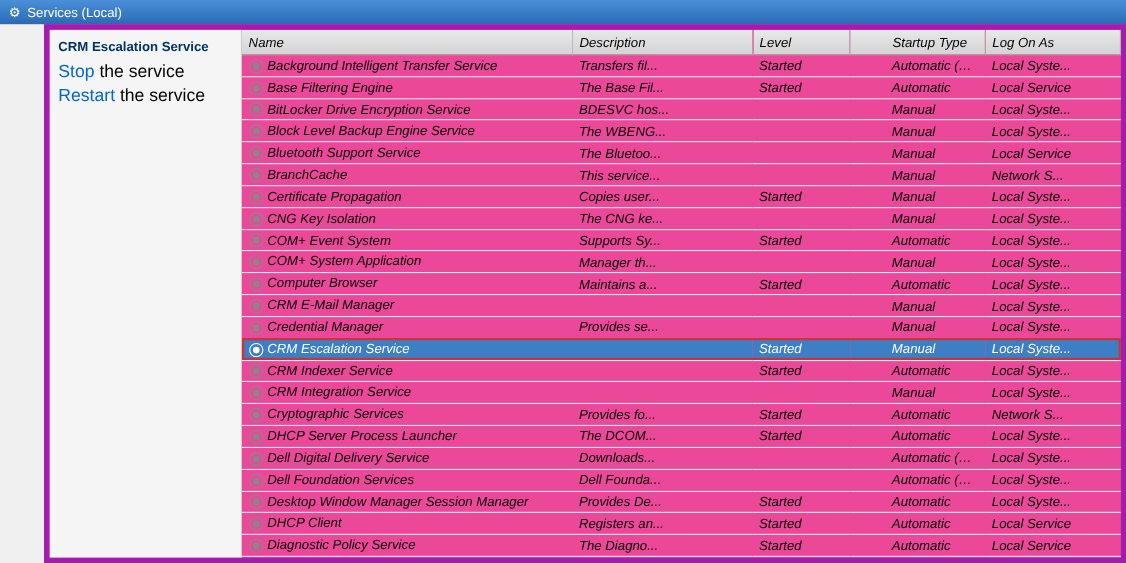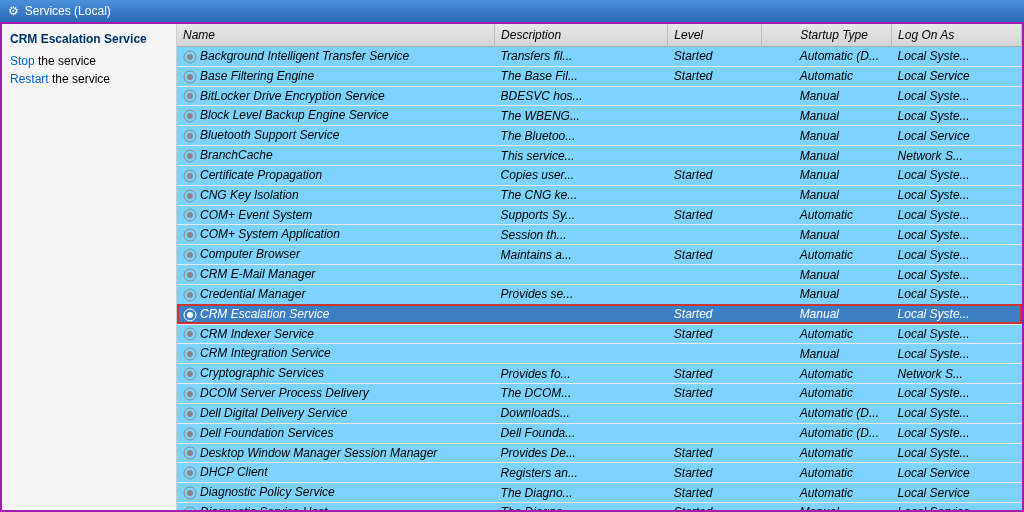--- a/index.html
+++ b/index.html
@@ -21,39 +21,40 @@
       display: flex;
       align-items: center;
       gap: 6px;
       height: 22px;
       flex-shrink: 0;
     }
     .main-content {
       display: flex;
       flex: 1;
       overflow: hidden;
-      background: #7dd3fc;
-      border: 2px solid #a21caf;
+      background: #ec4899;
+      border: 5px solid #a21caf;
+      margin-left: 40px;
     }
     .left-panel {
       width: 175px;
       background: #f5f5f5;
       border-right: 1px solid #ccc;
       padding: 8px;
       flex-shrink: 0;
     }
     .left-panel-title {
       font-weight: bold;
       font-size: 12px;
       color: #003366;
       margin-bottom: 8px;
     }
     .left-panel-action {
       margin-bottom: 4px;
-      font-size: 12px;
+      font-size: 16px;
     }
     .left-panel-action a {
       color: #0066cc;
       text-decoration: none;
     }
     .right-panel {
       flex: 1;
       overflow-y: auto;
       overflow-x: hidden;
       font-style: italic;
@@ -222,21 +223,21 @@
             <td class="col-desc">Supports Sy...</td>
             <td class="col-status">Started</td>
             <td class="col-startup">Automatic</td>
             <td class="col-logon">Local Syste...</td>
           </tr>
           <tr>
             <td class="col-name"><span style="display: inline-block; width: 14px; height: 14px; margin-right: 3px; vertical-align: middle;"><svg width="14" height="14" viewBox="0 0 14 14" xmlns="http://www.w3.org/2000/svg">
     <circle cx="7" cy="7" r="6" fill="none" stroke="#888" stroke-width="1"></circle>
     <circle cx="7" cy="7" r="3" fill="#888"></circle>
   </svg></span><span>COM+ System Application</span></td>
-            <td class="col-desc">Session th...</td>
+            <td class="col-desc">Manager th...</td>
             <td class="col-status"></td>
             <td class="col-startup">Manual</td>
             <td class="col-logon">Local Syste...</td>
           </tr>
           <tr>
             <td class="col-name"><span style="display: inline-block; width: 14px; height: 14px; margin-right: 3px; vertical-align: middle;"><svg width="14" height="14" viewBox="0 0 14 14" xmlns="http://www.w3.org/2000/svg">
     <circle cx="7" cy="7" r="6" fill="none" stroke="#888" stroke-width="1"></circle>
     <circle cx="7" cy="7" r="3" fill="#888"></circle>
   </svg></span><span>Computer Browser</span></td>
             <td class="col-desc">Maintains a...</td>
@@ -301,21 +302,21 @@
   </svg></span><span>Cryptographic Services</span></td>
             <td class="col-desc">Provides fo...</td>
             <td class="col-status">Started</td>
             <td class="col-startup">Automatic</td>
             <td class="col-logon">Network S...</td>
           </tr>
           <tr>
             <td class="col-name"><span style="display: inline-block; width: 14px; height: 14px; margin-right: 3px; vertical-align: middle;"><svg width="14" height="14" viewBox="0 0 14 14" xmlns="http://www.w3.org/2000/svg">
     <circle cx="7" cy="7" r="6" fill="none" stroke="#888" stroke-width="1"></circle>
     <circle cx="7" cy="7" r="3" fill="#888"></circle>
-  </svg></span><span>DCOM Server Process Delivery</span></td>
+  </svg></span><span>DHCP Server Process Launcher</span></td>
             <td class="col-desc">The DCOM...</td>
             <td class="col-status">Started</td>
             <td class="col-startup">Automatic</td>
             <td class="col-logon">Local Syste...</td>
           </tr>
           <tr>
             <td class="col-name"><span style="display: inline-block; width: 14px; height: 14px; margin-right: 3px; vertical-align: middle;"><svg width="14" height="14" viewBox="0 0 14 14" xmlns="http://www.w3.org/2000/svg">
     <circle cx="7" cy="7" r="6" fill="none" stroke="#888" stroke-width="1"></circle>
     <circle cx="7" cy="7" r="3" fill="#888"></circle>
   </svg></span><span>Dell Digital Delivery Service</span></td>

